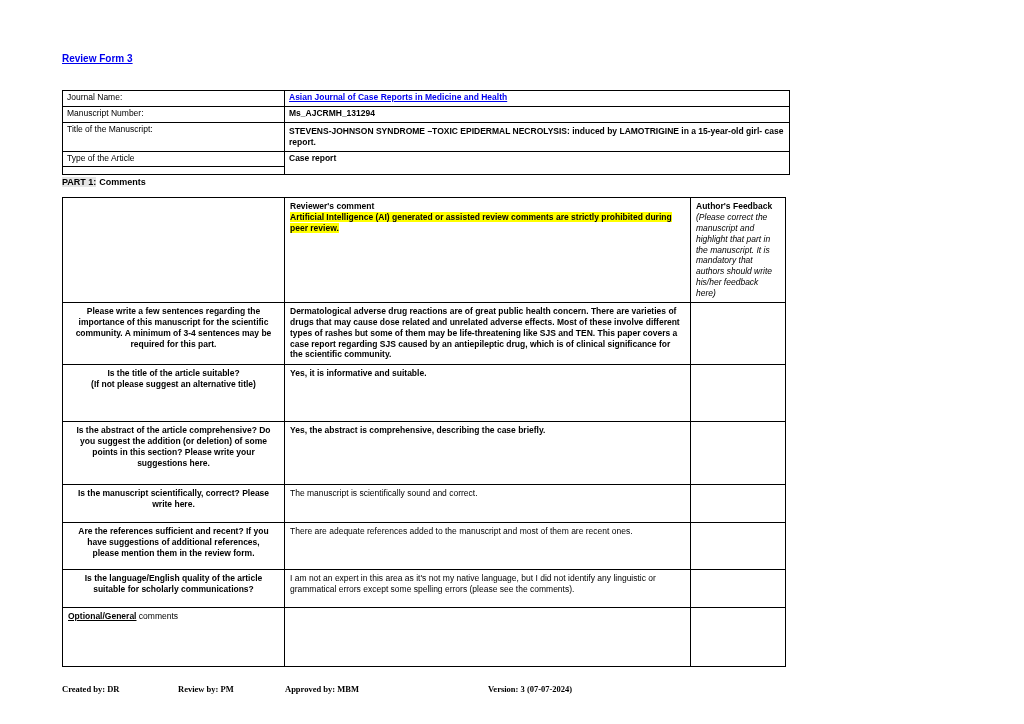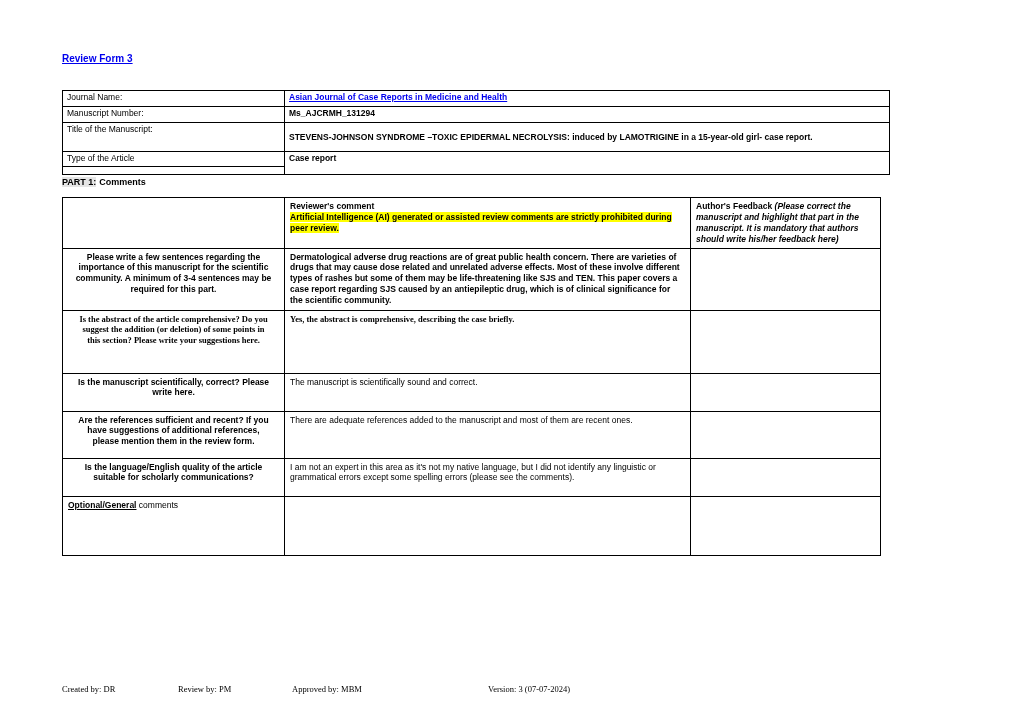--- a/index.html
+++ b/index.html
@@ -5,78 +5,78 @@
   html, body { margin: 0; padding: 0; }
   body {
     width: 1024px; height: 724px;
     background: #ffffff;
     font-family: "Liberation Sans", sans-serif;
     color: #000;
   }
   .page { position: relative; width: 1024px; height: 724px; background: #fff; overflow: hidden; }
 
   .bold { font-weight: bold; }
-  .italic { font-style: italic; font-weight: bold; }
+  .italic { font-style: italic; }
   .underline { text-decoration: underline; }
 
   .doc-title {
     position: absolute; left: 62px; top: 53px;
     font-size: 10px; font-weight: bold; text-decoration: underline;
     color: #0000EE;
   }
 
   table { border-collapse: collapse; table-layout: fixed; }
   td {
     border: 1px solid #000;
     vertical-align: top;
     font-size: 8.5px; line-height: 1.28;
     overflow: hidden;
     word-wrap: break-word;
   }
 
   
-  .info-table { position: absolute; left: 62px; top: 90px; width: 828px; }
+  .info-table { position: absolute; left: 62px; top: 90px; width: 728px; }
   .info-table td { padding: 1px 4px; }
   .ir1 td, .ir2 td { height: 13px; }
   .ir3 .label { height: 26px; }
   .ir3 .title-value { vertical-align: middle; }
   .ir4a td { height: 12px; }
   .ir4b td { height: 5px; }
   .link { color: #0000EE; text-decoration: underline; font-weight: bold; cursor: pointer; }
 
   
   .part1 { position: absolute; left: 62px; top: 177px; font-size: 9px; }
   .part1-badge { background: #e5e5e5; font-weight: bold; }
   .part1-title { font-weight: bold; margin-left: 3px; }
 
   
-  .comments-table { position: absolute; left: 62px; top: 197px; width: 819px; }
+  .comments-table { position: absolute; left: 62px; top: 197px; width: 724px; }
   .q-cell { text-align: center; font-weight: bold; padding: 3px 12px; white-space: pre-line; }
   .c-cell { padding: 3px 5px; text-align: left; }
   .f-cell { padding: 3px 5px; text-align: left; }
   .comment-bold { font-weight: bold; }
   .highlight { background: #FFFF00; }
   .crh td { height: 43px; }
   .cr0 td { height: 55px; }
   .cr1 td { height: 50px; }
-  .cr2 td { height: 56px; font-family: Liberation Serif, serif; }
+  .cr2 td { height: 56px; }
   .cr3 td { height: 31px; }
   .cr4 td { height: 40px; }
   .cr5 td { height: 31px; }
   .cr6 td { height: 52px; }
   .optional-cell { text-align: left; padding: 3px 5px; white-space: normal; }
   .optional-cell .rest { font-weight: normal; }
 
   
   .footer {
     position: absolute; left: 0; top: 684px; width: 1024px; height: 14px;
-    font-family: "Liberation Serif", serif; font-size: 8.5px;
+    font-family: "Liberation Serif", serif; font-size: 8.5px; font-weight: bold;
   }
   .footer span { position: absolute; top: 0; white-space: nowrap; }
-  .f1 { left: 62px; } .f2 { left: 178px; } .f3 { left: 292px; } .f4 { left: 464px; margin-left: 24px; }
+  .f1 { left: 62px; } .f2 { left: 178px; } .f3 { left: 285px; } .f4 { left: 464px; margin-left: 24px; }
 </style>
 </head>
 <body>
 
 <div class="page">
 
   <div class="doc-title">Review Form 3</div>
 
   <table class="info-table">
     <colgroup>
@@ -128,20 +128,26 @@
         <span class="bold">Author's Feedback</span><span class="italic"> (Please correct the manuscript and highlight that part in the manuscript. It is mandatory that authors should write his/her feedback here)</span>
       </td>
     </tr>
 
     <tr class="cr0">
       <td class="q-cell">Please write a few sentences regarding the importance of this manuscript for the scientific community. A minimum of 3-4 sentences may be required for this part.</td>
       <td class="c-cell comment-bold">Dermatological adverse drug reactions are of great public health concern. There are varieties of drugs that may cause dose related and unrelated adverse effects. Most of these involve different types of rashes but some of them may be life-threatening like SJS and TEN. This paper covers a case report regarding SJS caused by an antiepileptic drug, which is of clinical significance for the scientific community.</td>
       <td class="f-cell"></td>
     </tr>
 
+    <tr class="cr1">
+      <td class="q-cell">Is the title of the article suitable?
+(If not please suggest an alternative title)</td>
+      <td class="c-cell comment-bold">Yes, it is informative and suitable.</td>
+      <td class="f-cell"></td>
+    </tr>
 
     <tr class="cr2">
       <td class="q-cell">Is the abstract of the article comprehensive? Do you suggest the addition (or deletion) of some points in this section? Please write your suggestions here.</td>
       <td class="c-cell comment-bold">Yes, the abstract is comprehensive, describing the case briefly.</td>
       <td class="f-cell"></td>
     </tr>
 
     <tr class="cr3">
       <td class="q-cell">Is the manuscript scientifically, correct? Please write here.</td>
       <td class="c-cell">The manuscript is scientifically sound and correct.</td>

